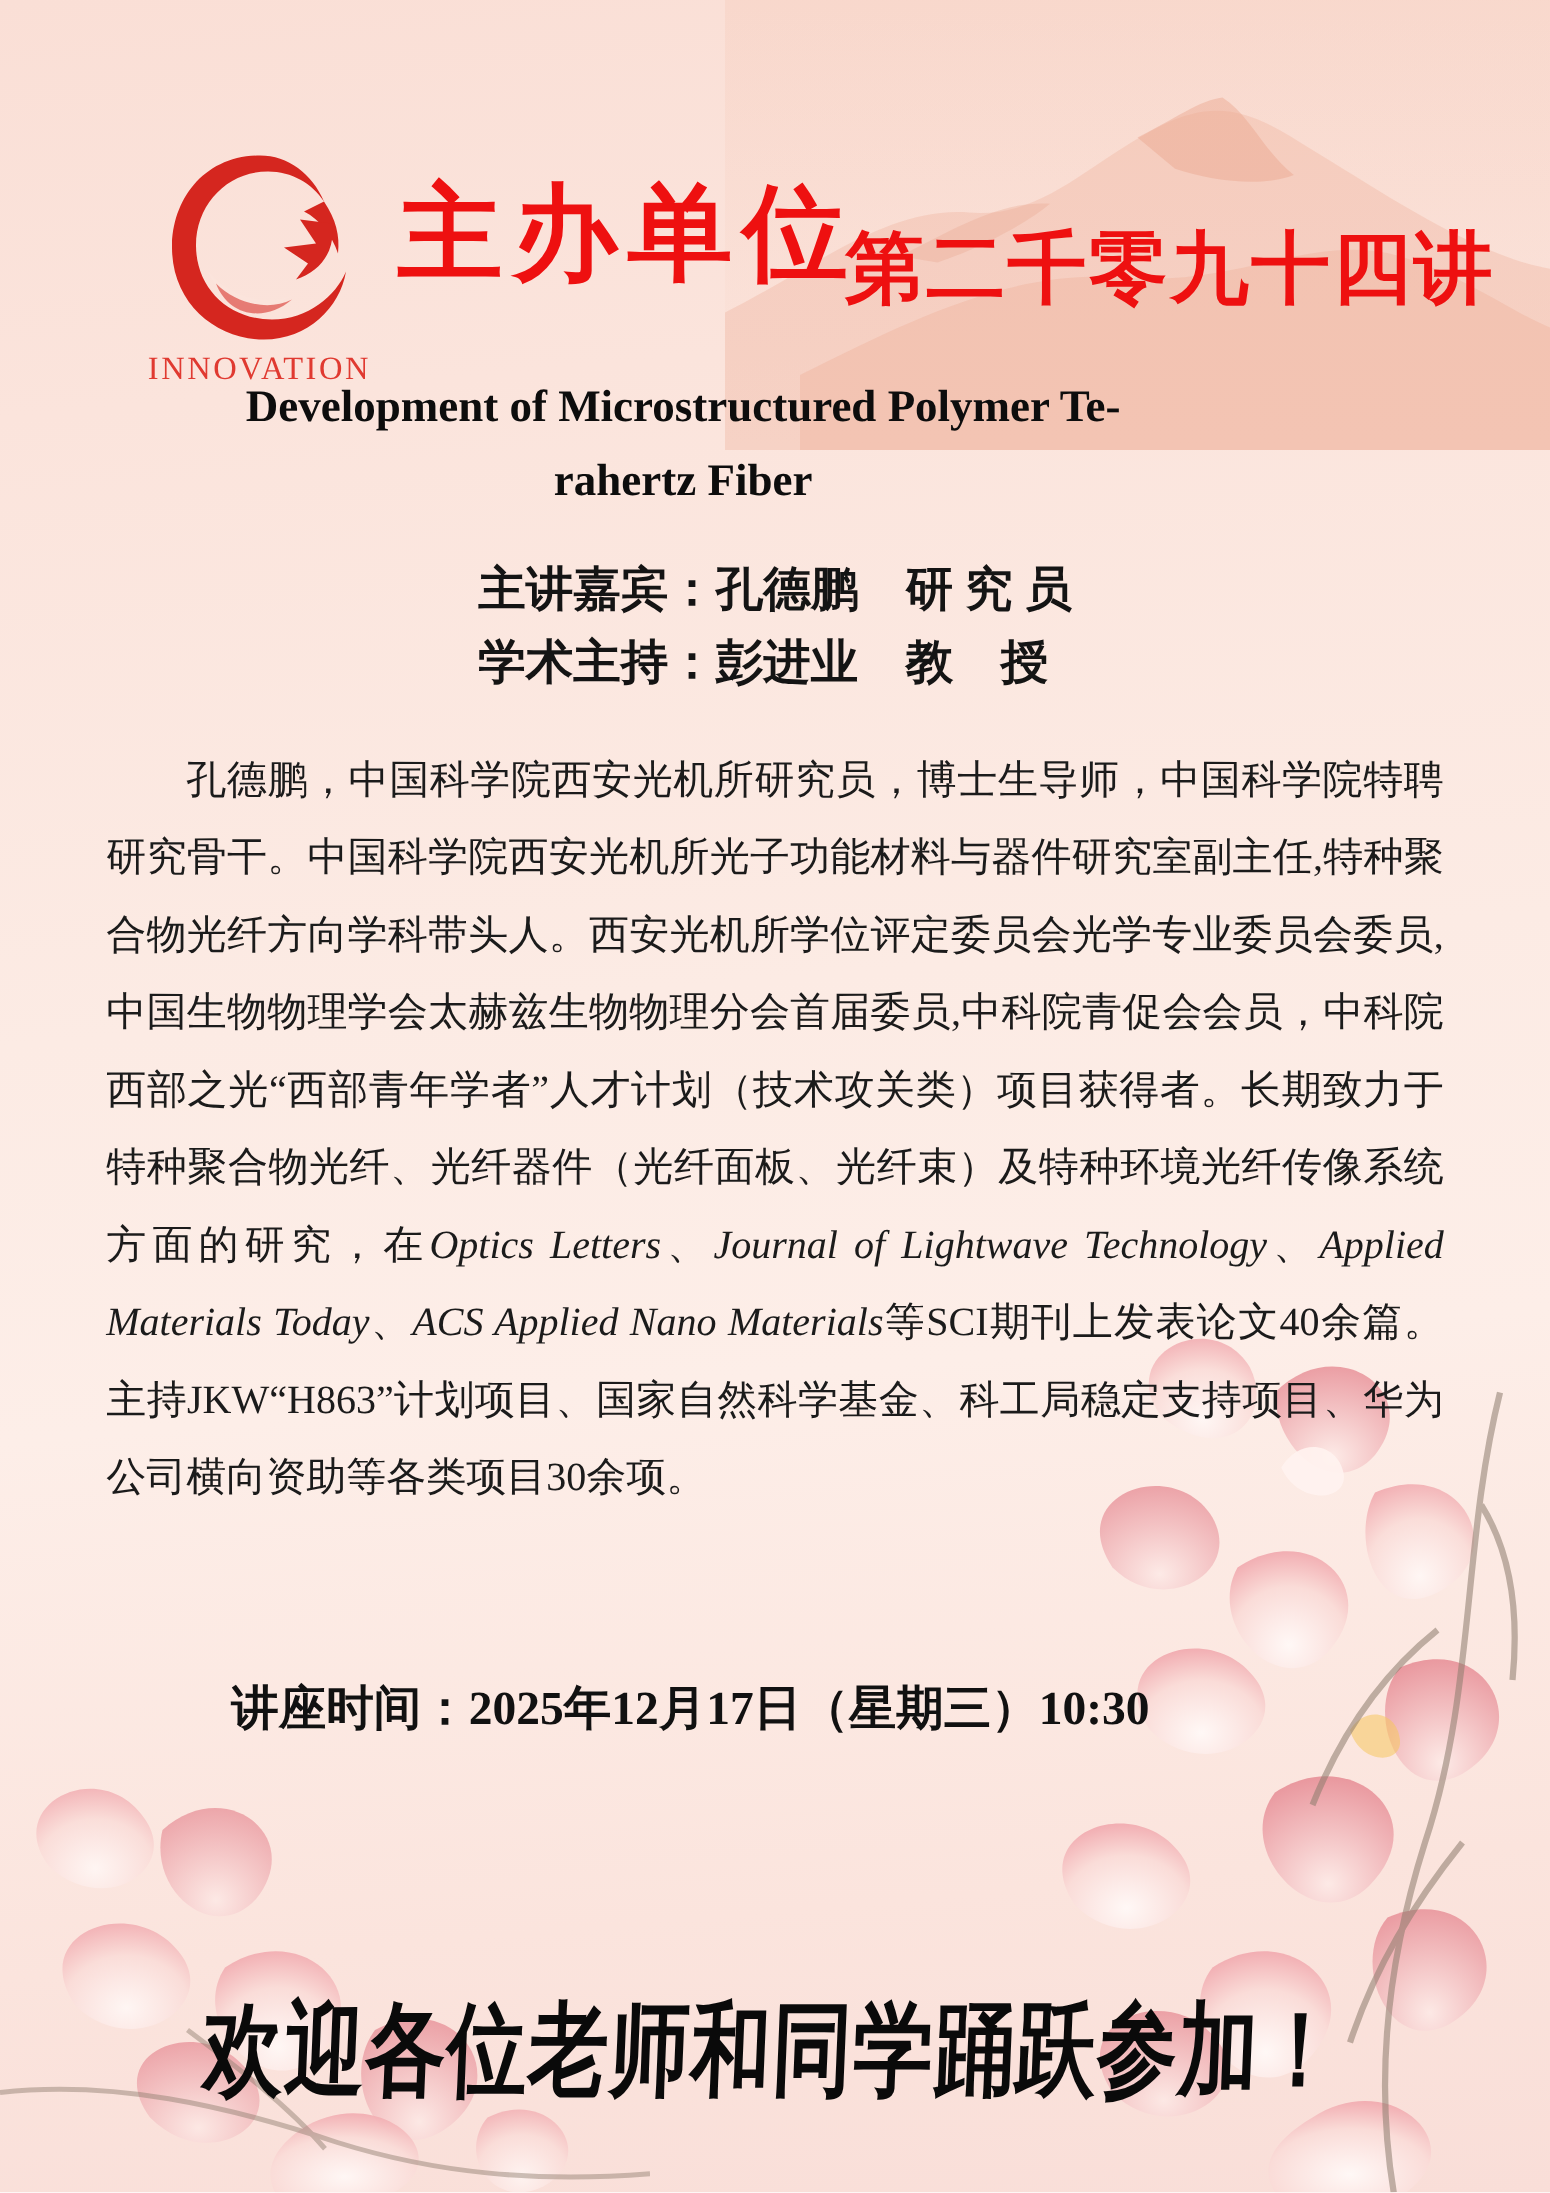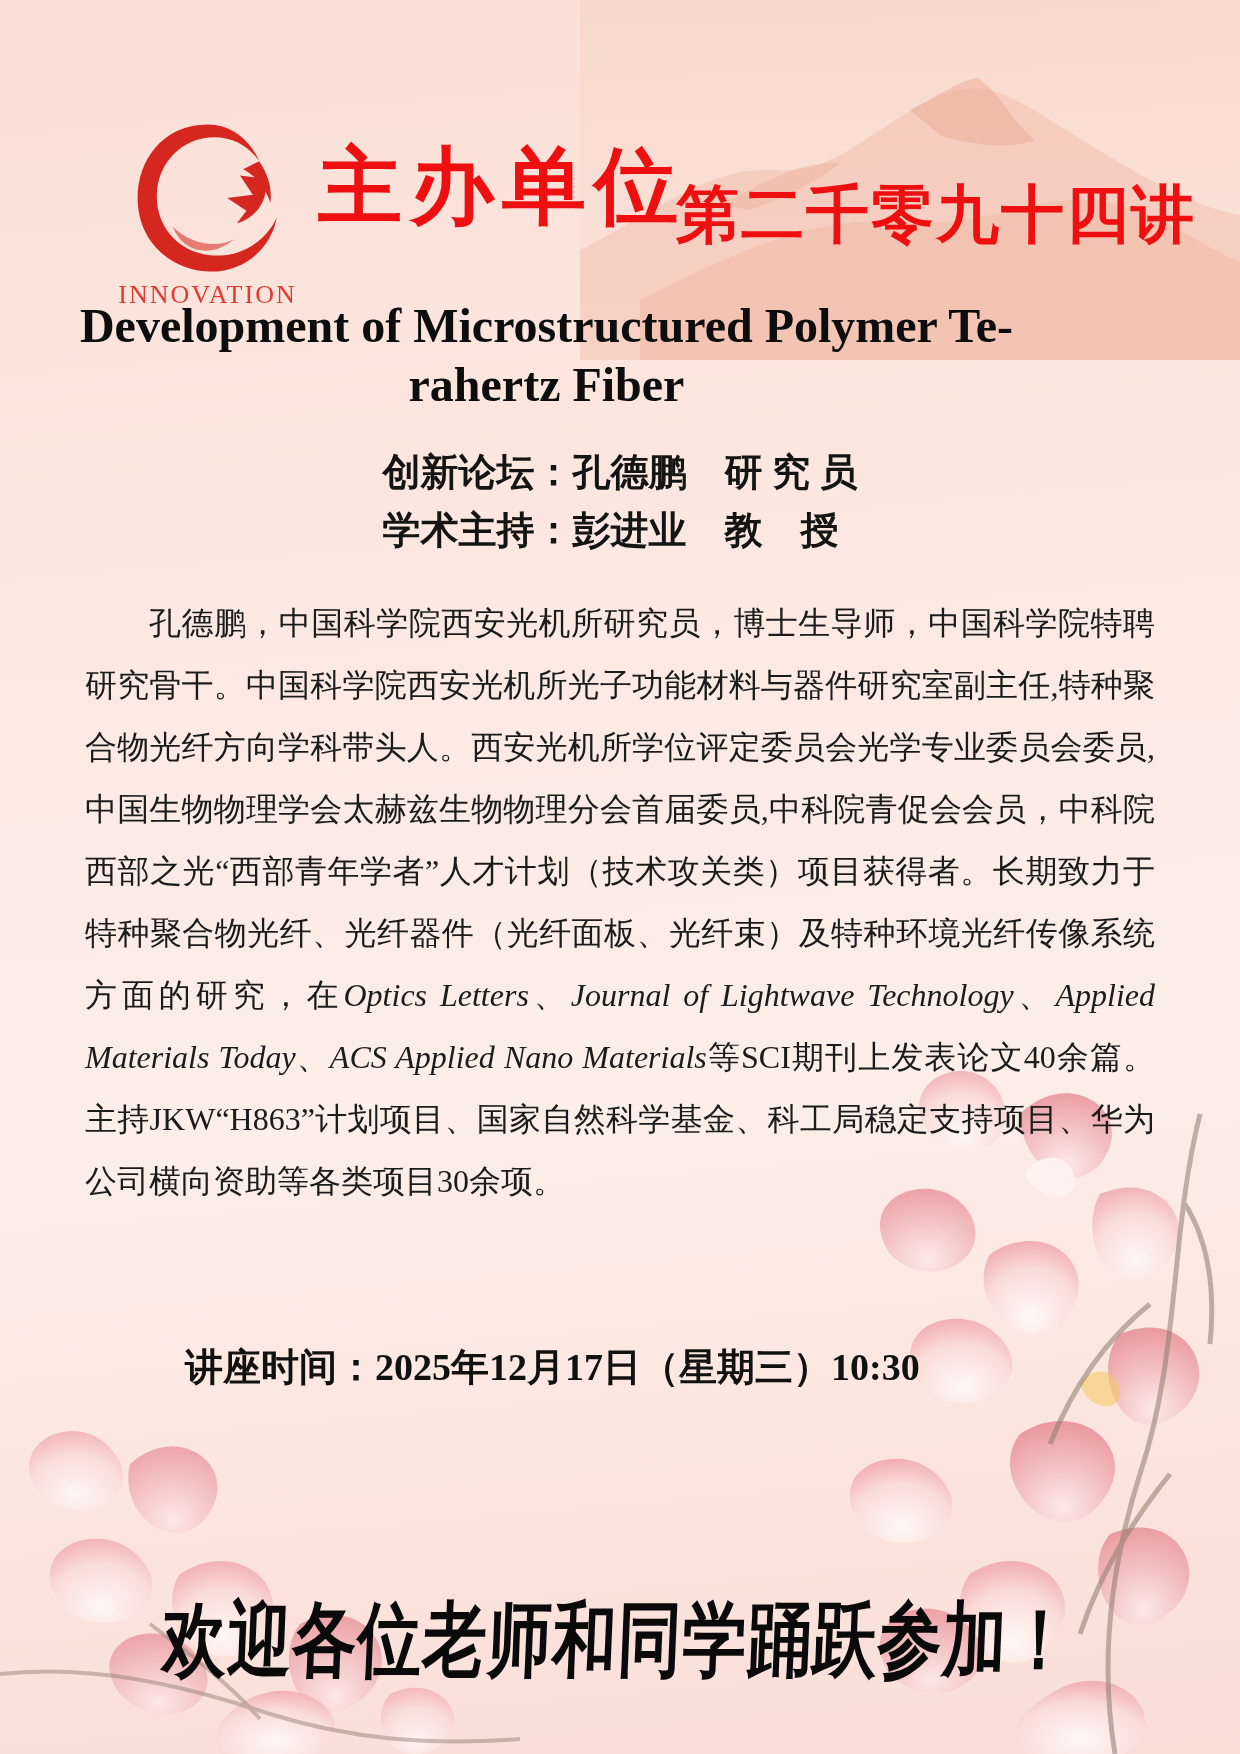--- a/index.html
+++ b/index.html
@@ -31,21 +31,21 @@
   .lecture-no{
     left:676px;top:172px;
     font-size:63px;font-weight:700;color:#ee1010;
     letter-spacing:2px;
   }
 
   
   .en-title{
     left:0;top:296px;width:1093px;
     text-align:center;
-    font-size:48px;font-weight:700;line-height:59px;
+    font-size:36px;font-weight:700;line-height:59px;
     color:#0d0d0d;
     font-family:"Liberation Serif", serif;
   }
 
   
   .speakers{
     left:0;top:443px;width:1240px;text-align:center;
   }
   .speakers .inner{display:inline-block;text-align:left;}
   .speaker-line{
@@ -170,21 +170,21 @@
   <div class="content forum-title">主办单位</div>
   <div class="content lecture-no">第二千零九十四讲</div>
 
   <div class="content en-title">
     <div>Development of Microstructured Polymer Te-</div>
     <div>rahertz Fiber</div>
   </div>
 
   <div class="content speakers">
     <div class="inner">
-      <div class="speaker-line">创新论坛：孔德鹏　研 究 员</div>
+      <div class="speaker-line">主讲嘉宾：孔德鹏　研 究 员</div>
       <div class="speaker-line">学术主持：彭进业　教　授</div>
     </div>
   </div>
 
   <div class="content bio"><span>孔德鹏，中国科学院西安光机所研究员，博士生导师，中国科学院特聘研究骨干。中国科学院西安光机所光子功能材料与器件研究室副主任,特种聚合物光纤方向学科带头人。西安光机所学位评定委员会光学专业委员会委员,中国生物物理学会太赫兹生物物理分会首届委员,中科院青促会会员，中科院西部之光“西部青年学者”人才计划（技术攻关类）项目获得者。长期致力于特种聚合物光纤、光纤器件（光纤面板、光纤束）及特种环境光纤传像系统方面的研究，在</span><span class="it">Optics Letters</span><span>、</span><span class="it">Journal of Lightwave Technology</span><span>、</span><span class="it">Applied Materials Today</span><span>、</span><span class="it">ACS Applied Nano Materials</span><span>等SCI期刊上发表论文40余篇。主持JKW“H863”计划项目、国家自然科学基金、科工局稳定支持项目、华为公司横向资助等各类项目30余项。</span></div>
 
   <div class="content details">
     <div class="detail-line">讲座时间：2025年12月17日（星期三）10:30</div>
   </div>
 

